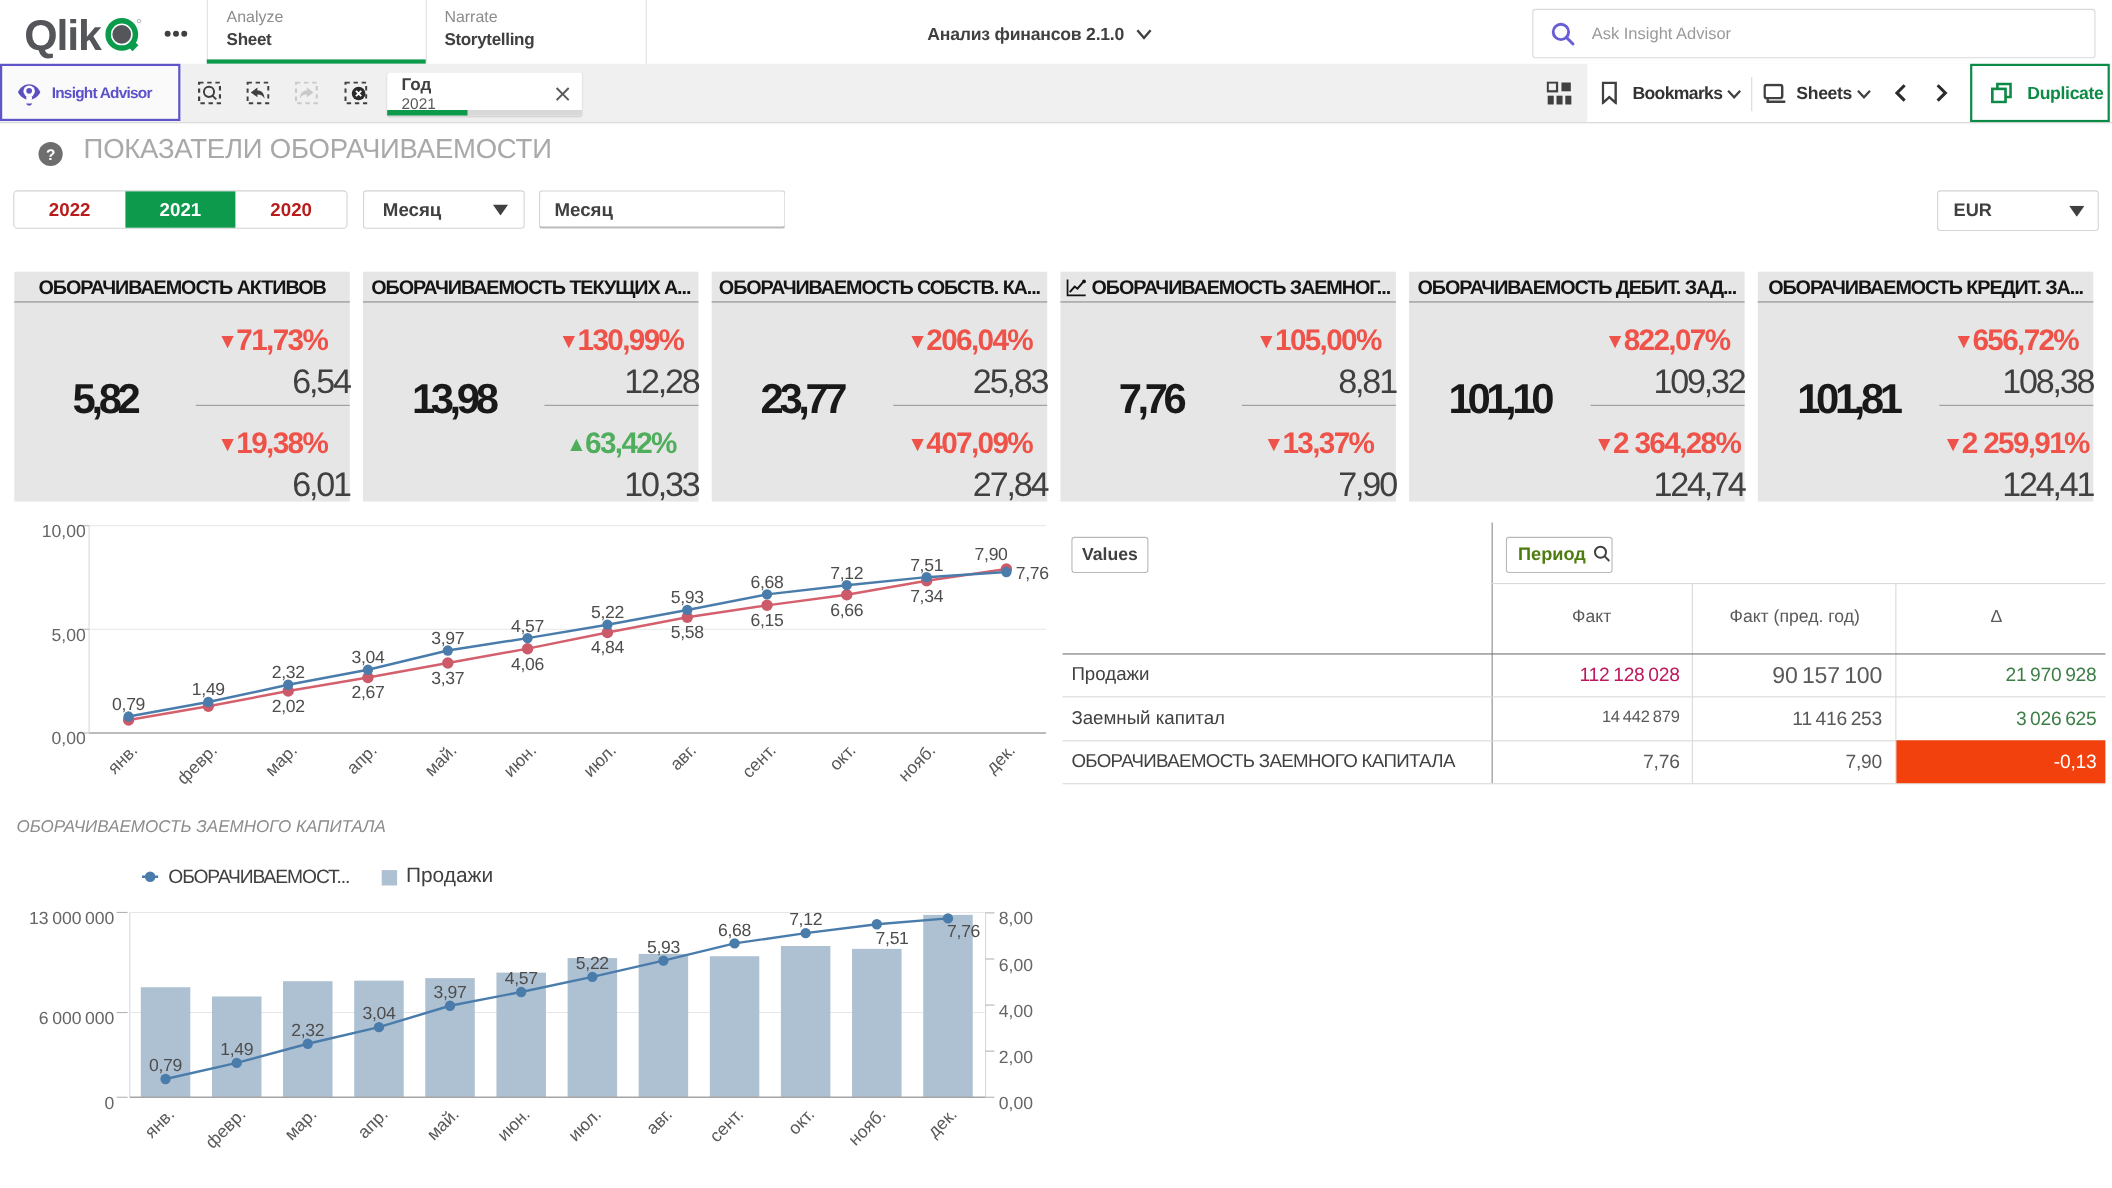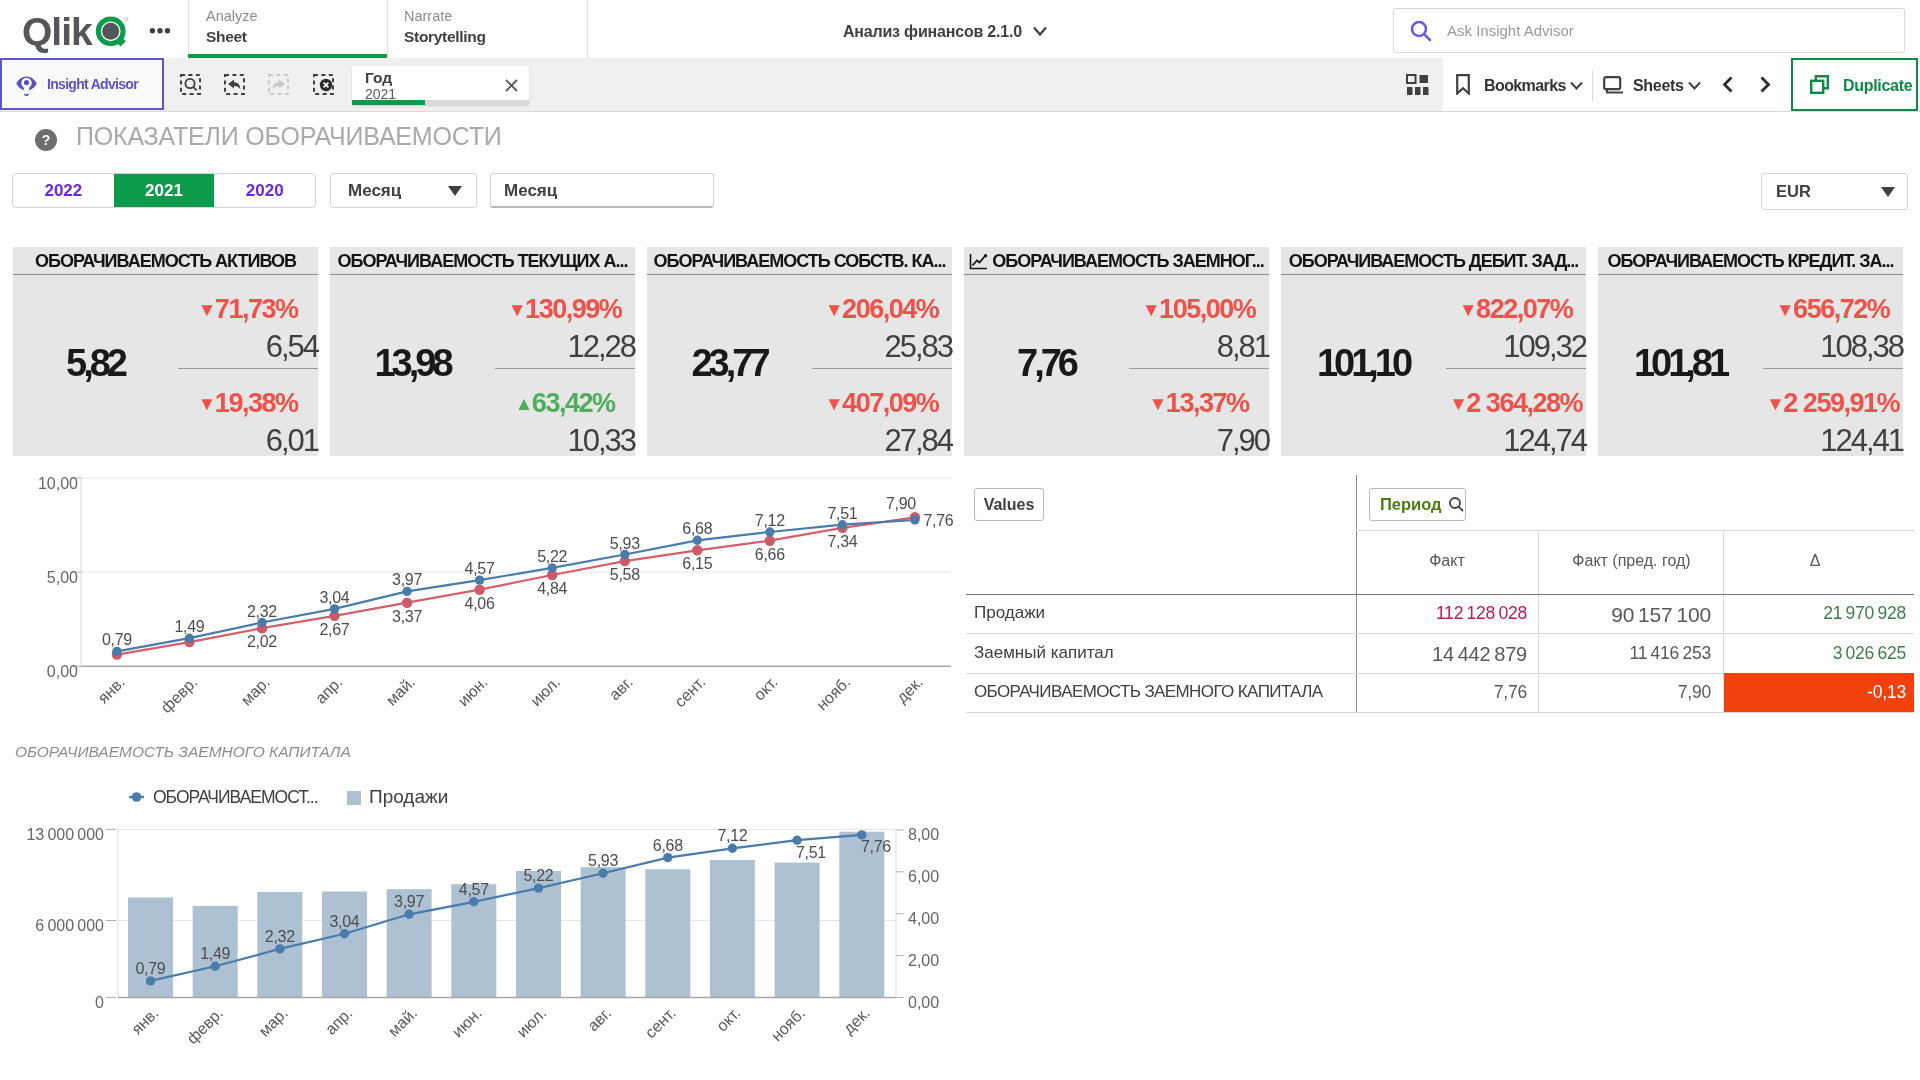--- a/index.html
+++ b/index.html
@@ -13,21 +13,21 @@
   .dashicon { position:absolute; top:74px; width:21px; height:21px; }
   .kpi { position:absolute; top:247px; width:305px; height:209px; background:#e6e6e6; }
   .kpi .t { position:absolute; left:0; top:0; width:100%; height:28px; line-height:29px; text-align:center; font-weight:bold; font-size:18px; letter-spacing:-1px; color:#141414; border-bottom:1px solid #8c8c8c; white-space:nowrap; }
   .kpi .big { position:absolute; left:0; top:95px; width:164px; text-align:center; font-weight:bold; font-size:38px; letter-spacing:-4px; color:#191919; }
   .pct { position:absolute; left:164px; width:141px; text-align:center; font-weight:bold; font-size:27px; letter-spacing:-1.5px; color:#ee5248; white-space:nowrap; }
   .pct.up { color:#4fae5c; }
   .pct .tri { font-size:19px; vertical-align:2px; }
   .cmp { position:absolute; left:164px; width:141px; text-align:right; font-size:31px; letter-spacing:-2px; color:#404040; }
   .kdiv { position:absolute; left:165px; top:121px; width:140px; height:1px; background:#9a9a9a; }
   .btn-group { position:absolute; left:12px; top:173px; width:304px; height:35px; background:#fff; border:1px solid #d4d4d4; border-radius:4px; display:flex; }
-  .btn-group div { flex:1; text-align:center; line-height:33px; font-size:17px; font-weight:bold; color:#6d28d9; }
+  .btn-group div { flex:1; text-align:center; line-height:33px; font-size:17px; font-weight:bold; color:#b91c1c; }
   .btn-group .sel { background:#0e9a4d; color:#fff; }
   .selbox { position:absolute; top:173px; height:35px; background:#fff; border:1px solid #d4d4d4; border-radius:3px; font-size:17px; font-weight:bold; color:#404040; line-height:33px; }
   .num { letter-spacing:-0.2px; }
 </style>
 </head>
 <body>
 <div id="page">
 
   <div class="hdr">
 
@@ -388,21 +388,21 @@
   <div class="abs" style="left:966px;top:594px;width:948px;height:1px;background:#737373"></div>
   <div class="abs" style="left:966px;top:633px;width:948px;height:1px;background:#d9d9d9"></div>
   <div class="abs" style="left:966px;top:673px;width:948px;height:1px;background:#d9d9d9"></div>
   <div class="abs" style="left:966px;top:712px;width:948px;height:1px;background:#d9d9d9"></div>
   <div class="abs" style="left:974px;top:603px;font-size:17px;color:#404040">Продажи</div>
   <div class="abs" style="left:974px;top:643px;font-size:17px;color:#404040">Заемный капитал</div>
   <div class="abs" style="left:974px;top:682px;font-size:17px;letter-spacing:-0.6px;color:#404040">ОБОРАЧИВАЕМОСТЬ ЗАЕМНОГО КАПИТАЛА</div>
   <div class="abs num" style="left:1356px;top:603px;width:171px;text-align:right;font-size:17.5px;color:#be185d">112 128 028</div>
   <div class="abs num" style="left:1540px;top:603px;width:171px;text-align:right;font-size:21px;color:#595959">90 157 100</div>
   <div class="abs num" style="left:1724px;top:603px;width:182px;text-align:right;font-size:17.5px;color:#3d7e46">21 970 928</div>
-  <div class="abs num" style="left:1356px;top:643px;width:171px;text-align:right;font-size:20px;color:#595959">14 442 879</div>
+  <div class="abs num" style="left:1356px;top:643px;width:171px;text-align:right;font-size:15px;color:#595959">14 442 879</div>
   <div class="abs num" style="left:1540px;top:643px;width:171px;text-align:right;font-size:17.5px;color:#595959">11 416 253</div>
   <div class="abs num" style="left:1724px;top:643px;width:182px;text-align:right;font-size:17.5px;color:#3d7e46">3 026 625</div>
   <div class="abs num" style="left:1356px;top:682px;width:171px;text-align:right;font-size:17.5px;color:#595959">7,76</div>
   <div class="abs num" style="left:1540px;top:682px;width:171px;text-align:right;font-size:17.5px;color:#595959">7,90</div>
   <div class="abs" style="left:1724px;top:673px;width:190px;height:39px;background:#f2410c"></div>
   <div class="abs num" style="left:1724px;top:682px;width:182px;text-align:right;font-size:17.5px;color:#fff">-0,13</div>
 
 </div>
 
 </body></html>

